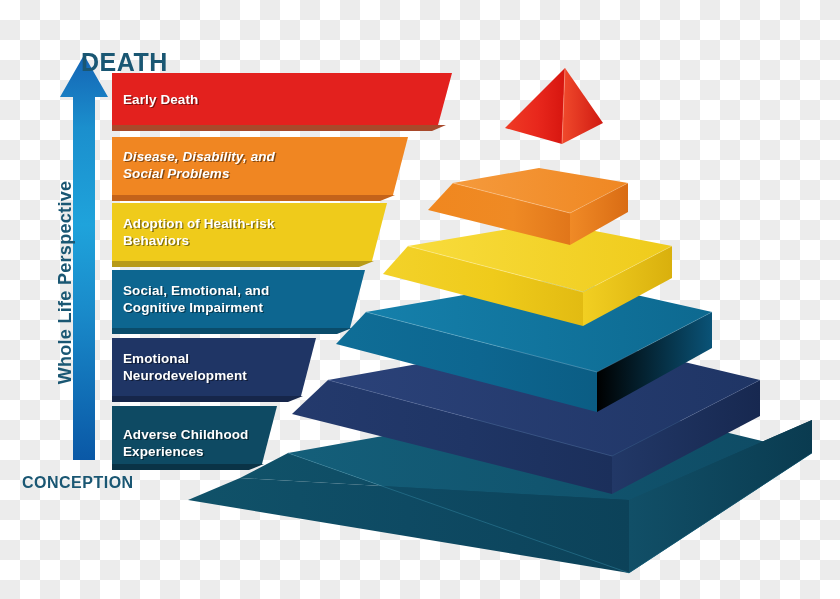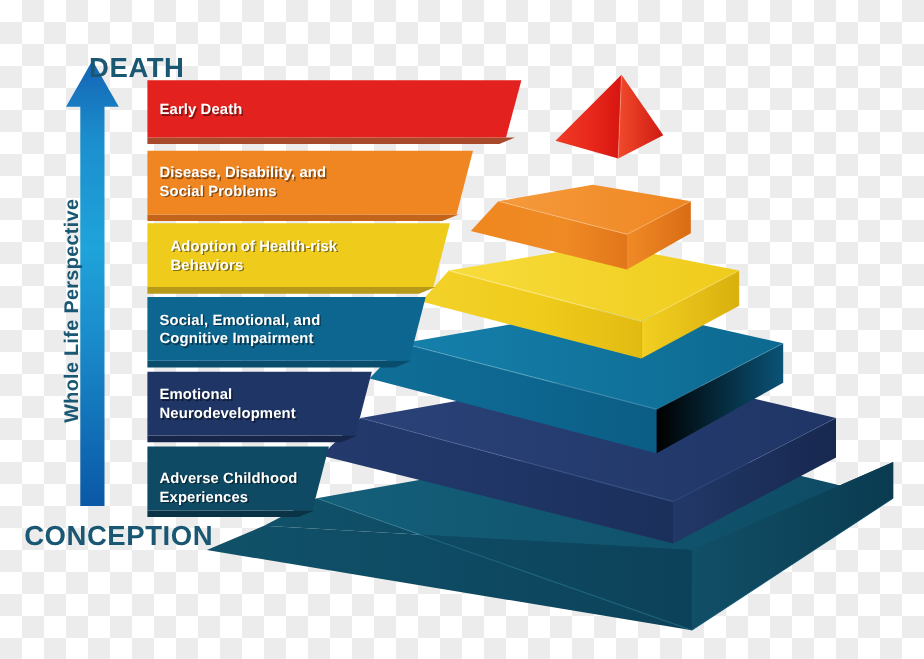--- a/index.html
+++ b/index.html
@@ -13,31 +13,31 @@
     background-size:40px 40px;
     background-position:0 0,20px 20px;
   }
   #stage{position:absolute;inset:0;width:840px;height:599px;}
 
   .axis-word{
     position:absolute;color:#1a5773;font-weight:bold;letter-spacing:.5px;
     font-size:25px;line-height:1;white-space:nowrap;
   }
   #death-label{left:53px;top:50px;margin-left:28px;}
-  #conception-label{left:22px;top:475px;font-size:25px;}
+  #conception-label{left:22px;top:475px;font-size:16px;}
 
   #vert-label{
     position:absolute;left:-60px;top:272px;width:250px;text-align:center;
     transform:rotate(-90deg);transform-origin:center center;
     color:#1a5773;font-weight:bold;font-size:18px;letter-spacing:.3px;
     white-space:nowrap;
   }
 
   .band{
-    position:absolute;left:134px;display:flex;align-items:center;
+    position:absolute;left:112px;display:flex;align-items:center;
     box-sizing:border-box;
   }
   .band .band-text{
     position:relative;z-index:3;padding-left:11px;
     color:#ffffff;font-weight:bold;font-size:13.5px;line-height:17px;
     text-shadow:1.4px 1.4px 0 rgba(0,0,0,.45);
     white-space:pre-line;letter-spacing:.1px;
   }
   .band svg{position:absolute;left:0;top:0;overflow:visible;}
 
@@ -201,30 +201,30 @@
   </svg>
 
   <div class="band" style="top:73px;height:52px;width:340px;">
     <svg width="345" height="60">
       <polygon points="0,52 334,52 320,58 0,58" fill="#a8492b"></polygon>
       <polygon points="0,0 340,0 326,52 0,52" fill="#e3211e"></polygon>
     </svg>
     <div class="band-text no-sel">Early Death</div>
   </div>
 
-  <div class="band" style="top:137px;height:56px;width:296px;">
+  <div class="band" style="top:137px;height:56px;width:296px;font-style:italic;">
     <svg width="310" height="66">
       <polygon points="0,58 283,58 268,64 0,64" fill="#c4631a"></polygon>
       <polygon points="0,0 296,0 281,58 0,58" fill="#f08622"></polygon>
     </svg>
     <div class="band-text no-sel">Disease, Disability, and
 Social Problems</div>
   </div>
 
-  <div class="band" style="top:203px;height:58px;width:275px;padding-left:10px;">
+  <div class="band" style="top:203px;height:58px;width:275px;">
     <svg width="292" height="66">
       <polygon points="0,58 262,58 247,64 0,64" fill="#b79a18"></polygon>
       <polygon points="0,0 275,0 260,58 0,58" fill="#efcb1b"></polygon>
     </svg>
     <div class="band-text no-sel">Adoption of Health-risk
 Behaviors</div>
   </div>
 
   <div class="band" style="top:270px;height:58px;width:253px;">
     <svg width="270" height="66">

